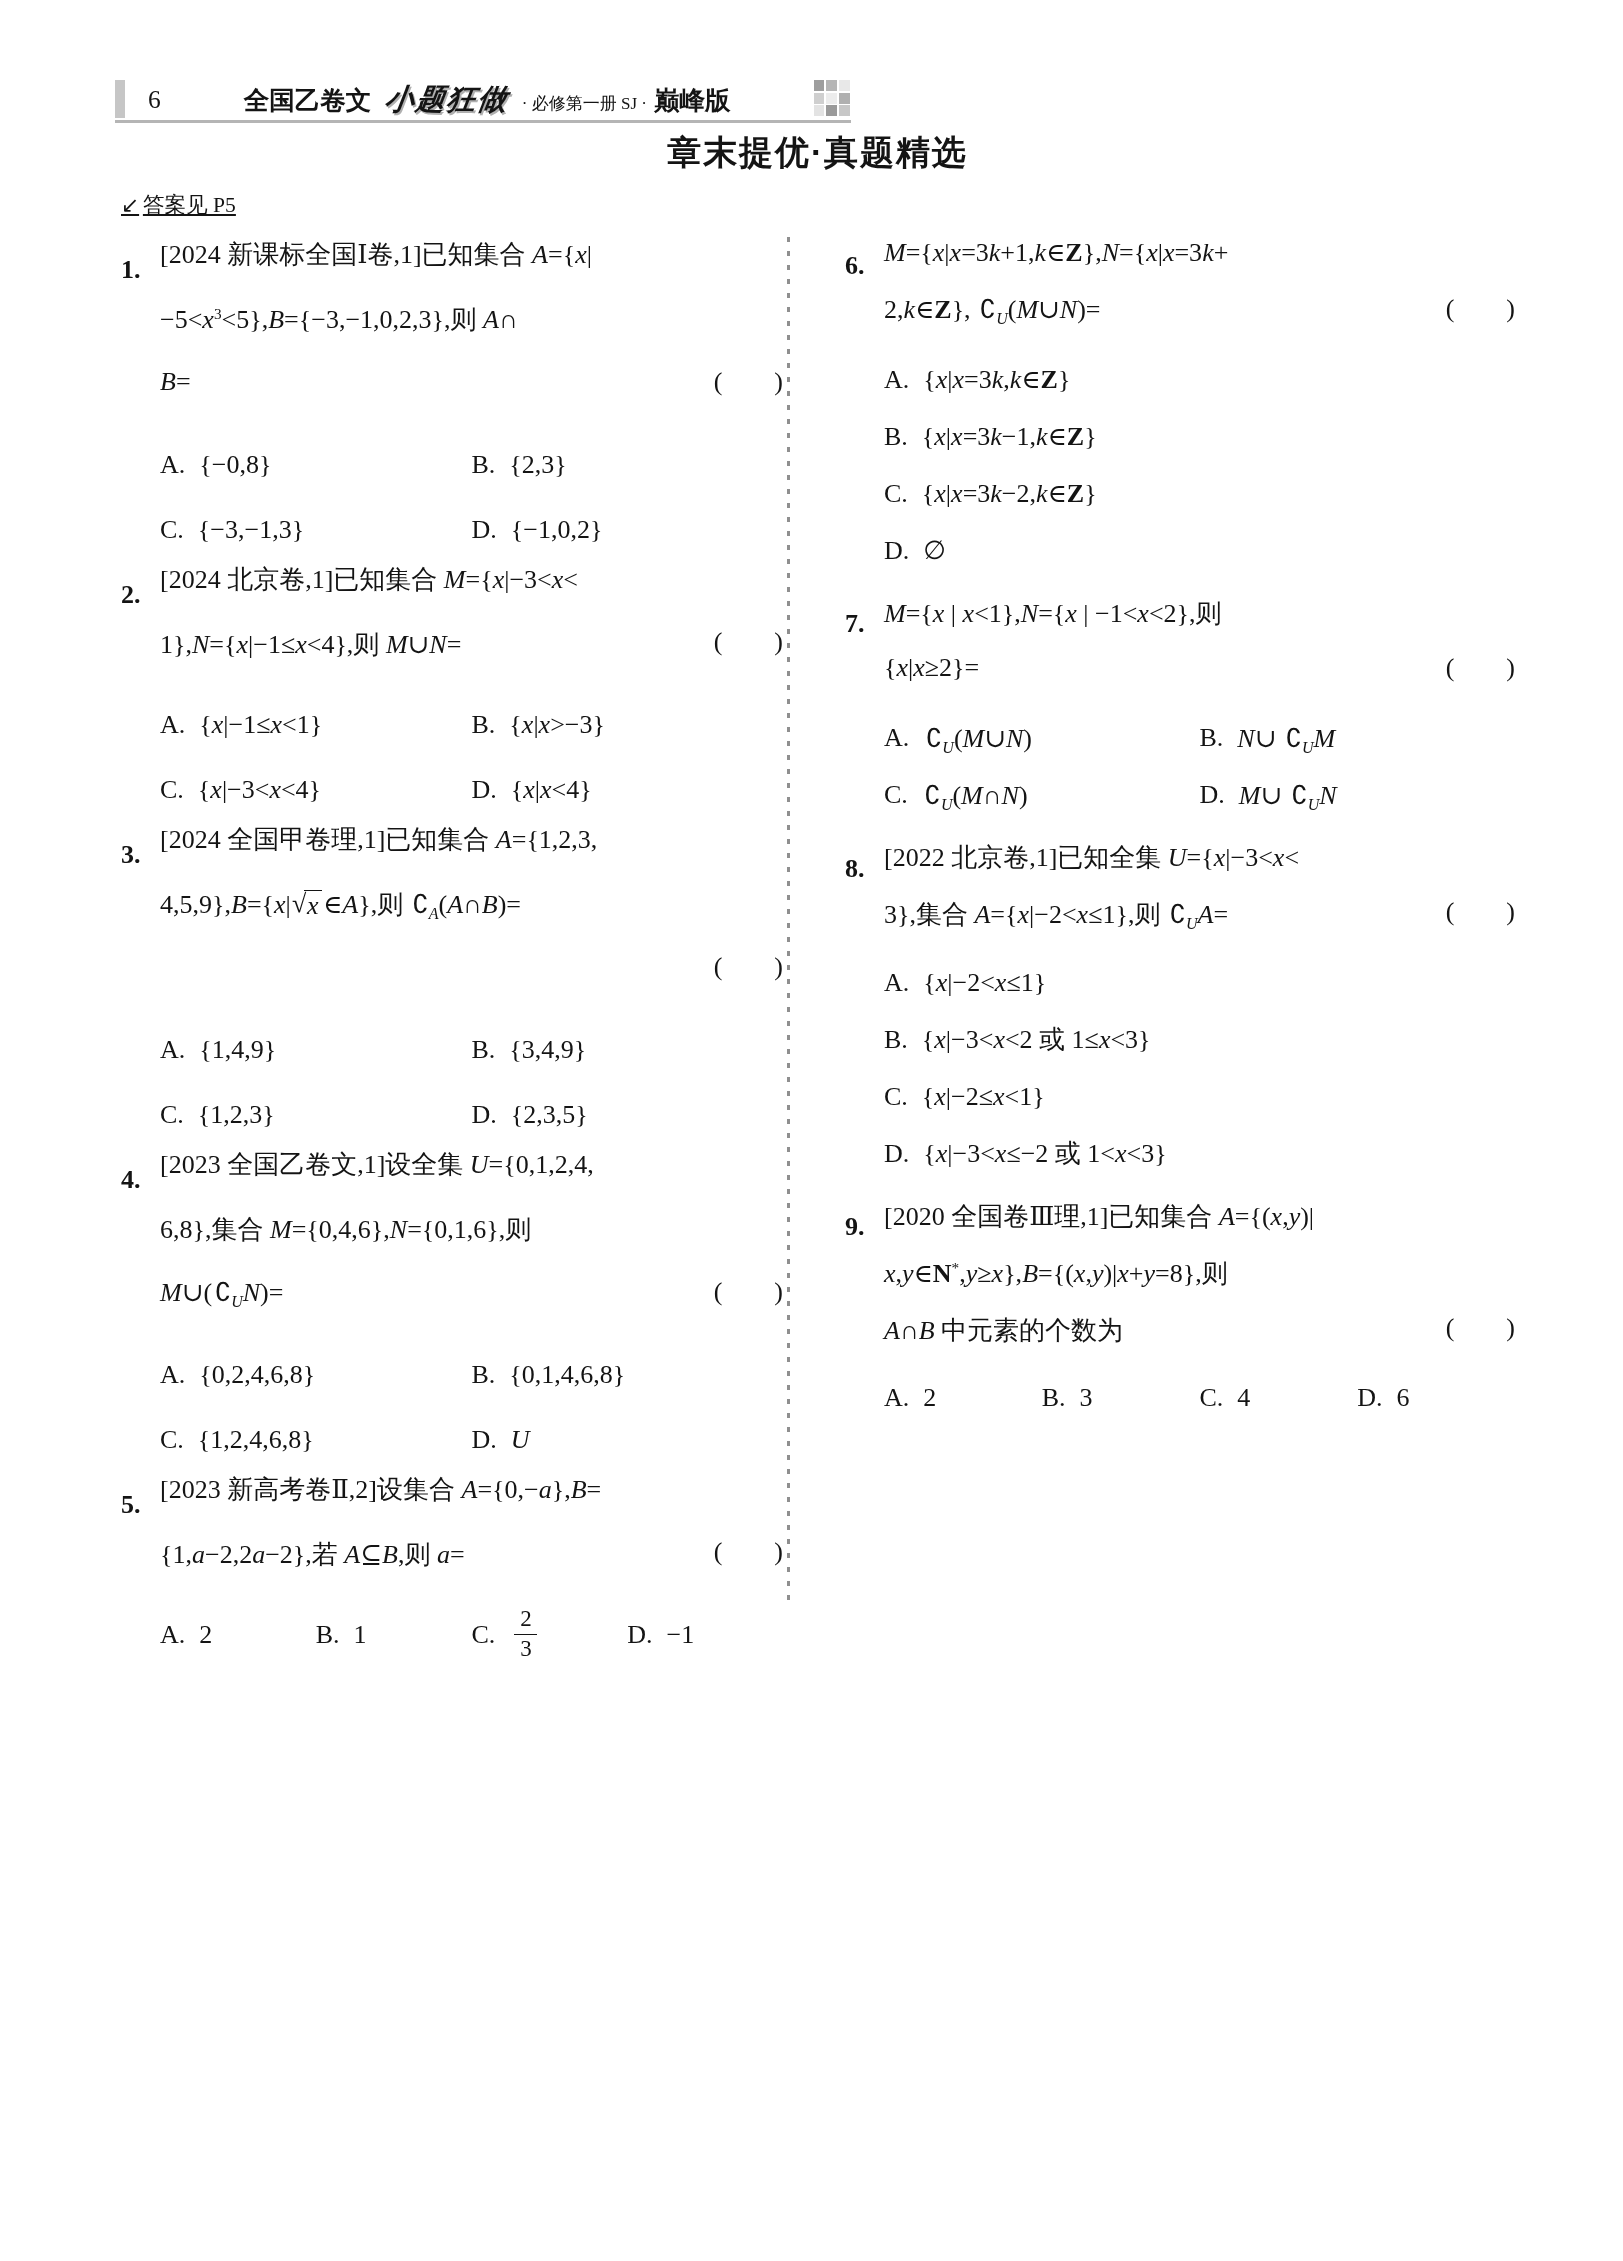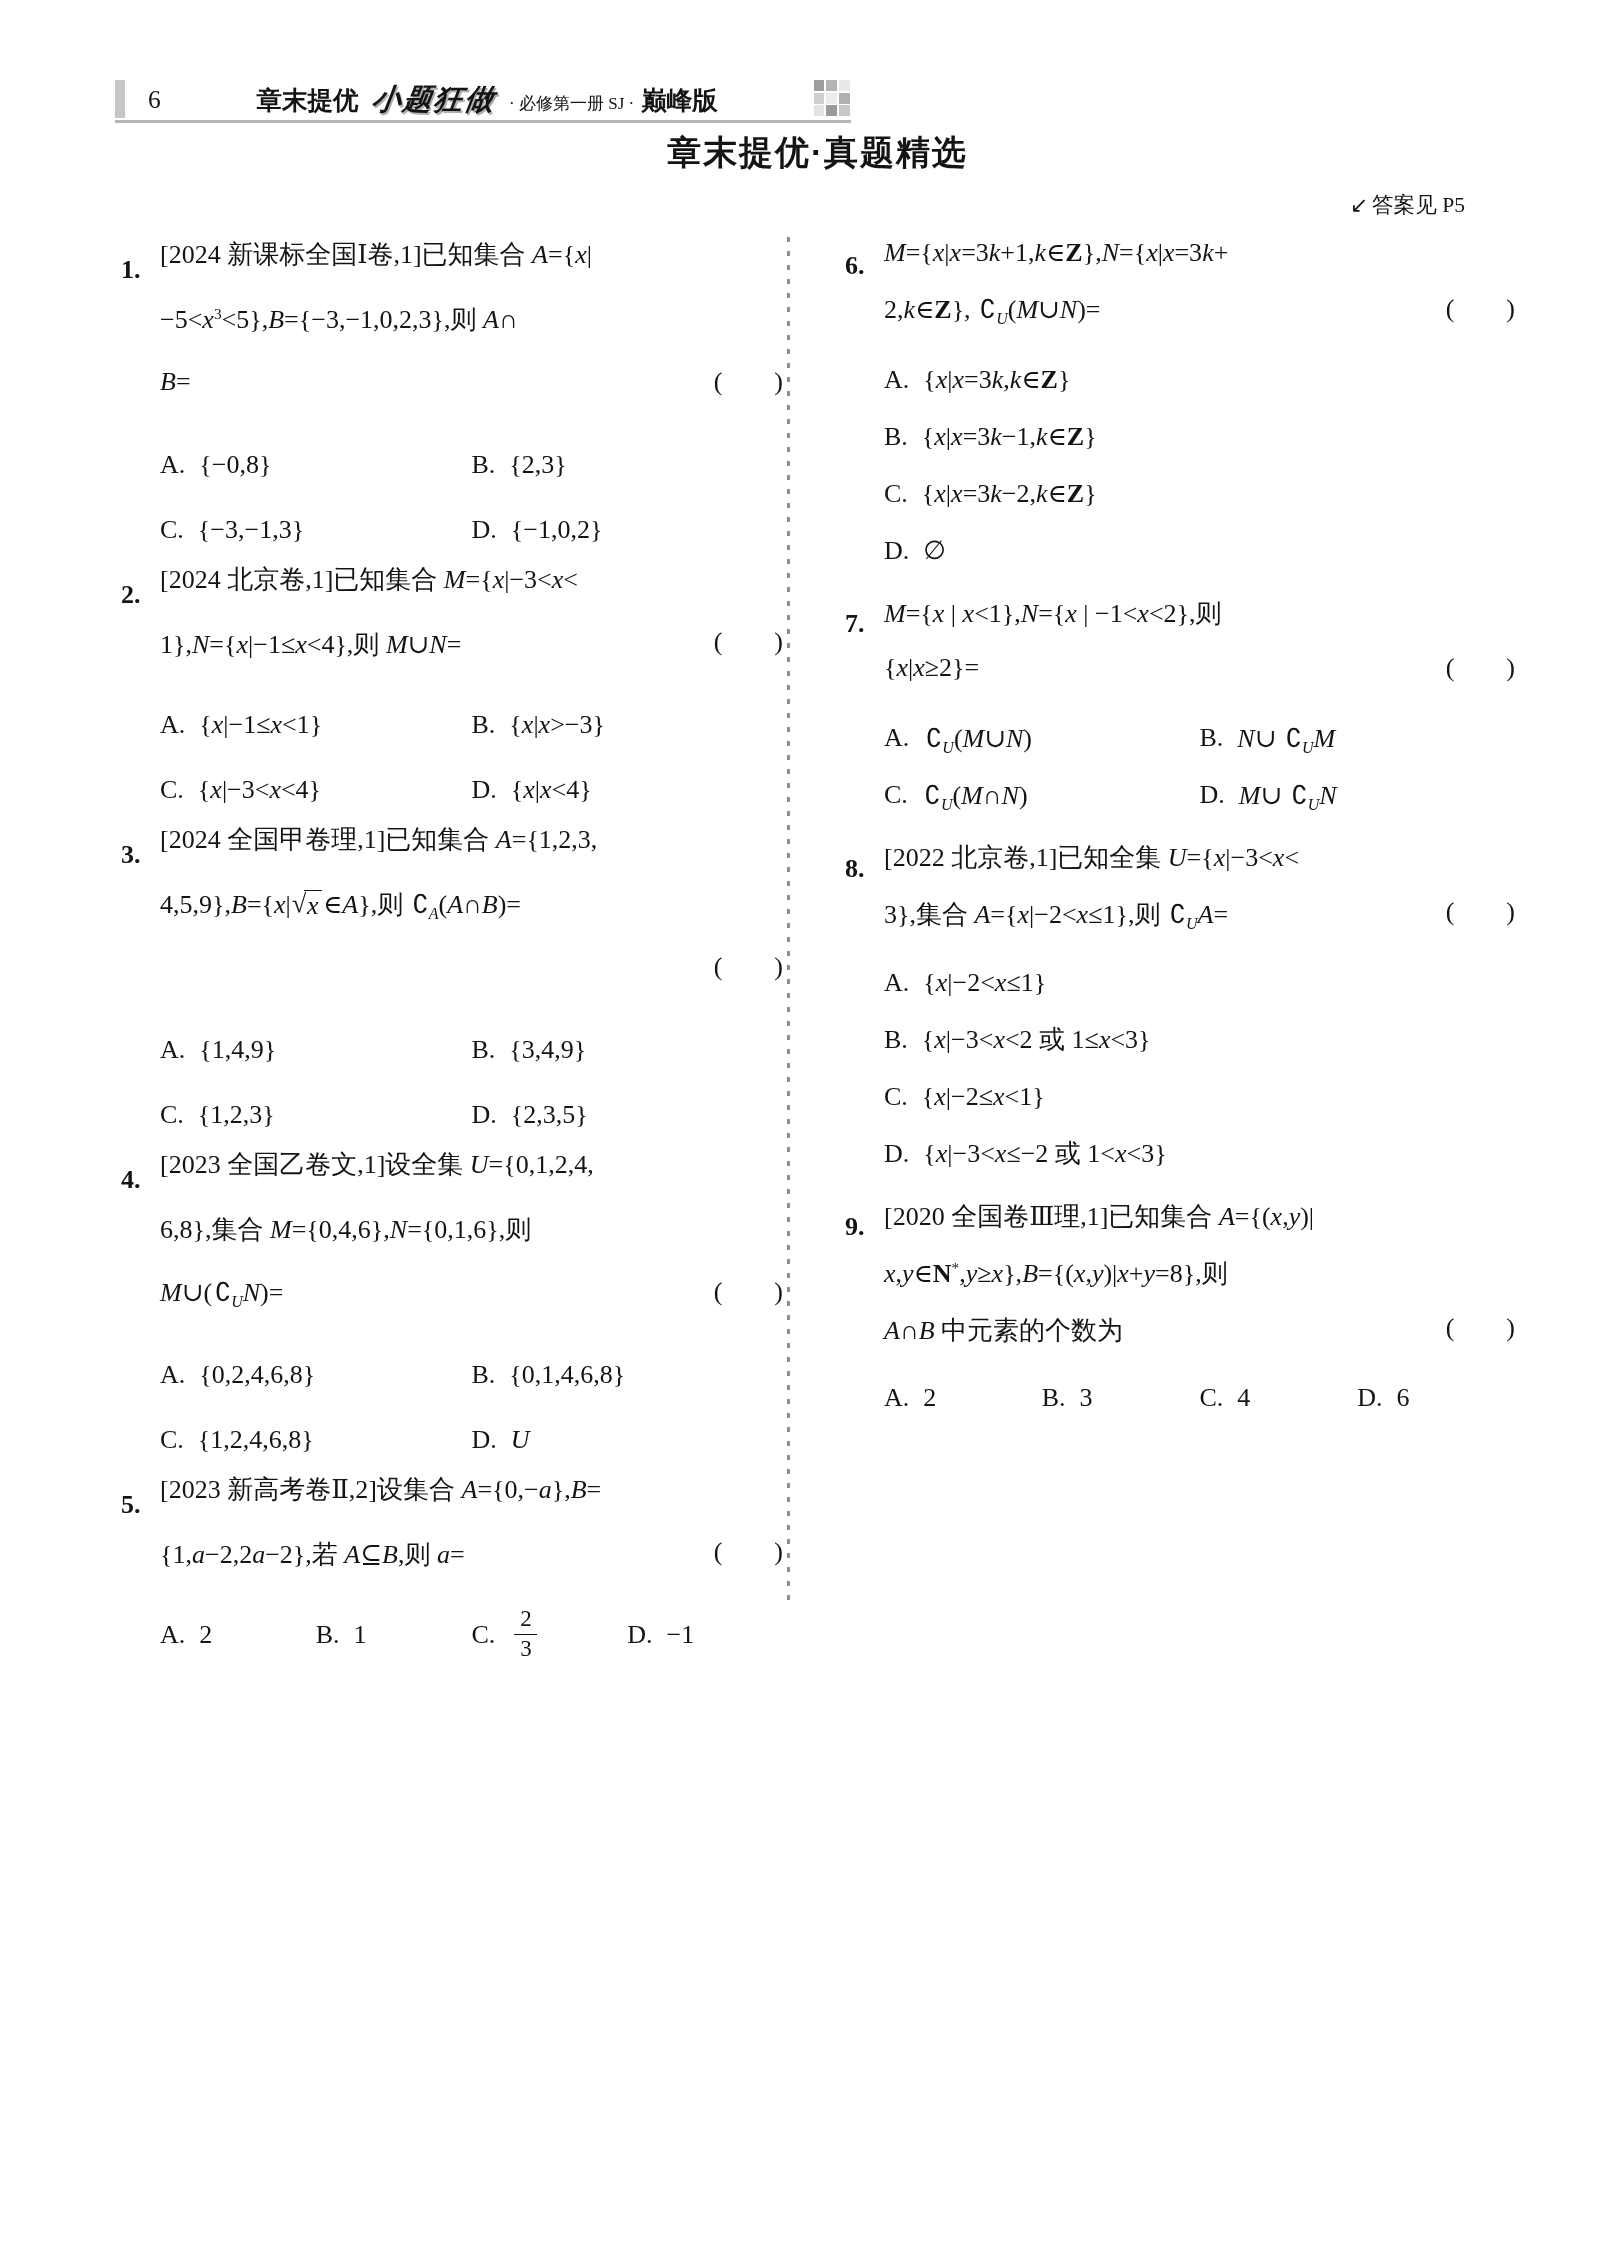--- a/index.html
+++ b/index.html
@@ -35,22 +35,22 @@
     display:grid;grid-template-columns:repeat(3,10.8px);grid-auto-rows:10.8px;gap:1.9px;
     align-self:flex-end;margin-bottom:3.8px;margin-right:1.3px;
   }
   
   .section-title{
     position:absolute;top:130px;left:121px;width:1393px;text-align:center;
     font-family:"Liberation Sans","DejaVu Sans",sans-serif;
     font-size:34px;font-weight:bold;letter-spacing:1.9px;
   }
   .answer-ref{
-    position:absolute;top:190px;left:121px;width:1344px;text-align:right;
-    font-size:21.6px;white-space:nowrap;
+    position:absolute;top:190px;left:121px;width:1344px;
+    font-size:21.6px;white-space:nowrap;text-decoration:underline;
   }
   .answer-ref .arrow{font-family:"DejaVu Sans","Liberation Sans",sans-serif;margin-right:3.8px;}
   
   .content{position:absolute;left:121px;top:237px;width:1394px;display:flex;align-items:flex-start;}
   .col{--lh:65px;}
   .col-left{width:662px;}
   .divider{
     width:3.2px;height:1371px;margin-left:3.8px;flex:none;
     background:repeating-linear-gradient(to bottom,#8f8f8f 0 5.1px,transparent 5.1px 14px);
   }
@@ -90,21 +90,21 @@
 </style>
 </head>
 <body>
 
 <div class="page">
 
   <div class="header">
     <span class="page-num-tab"></span>
     <span class="pageno">6</span>
     <div class="htitle">
-      <span class="h1">章末提优</span>
+      <span class="h1">全国乙卷文</span>
       <span class="logo">小题狂做</span>
       <span class="h2">· 必修第一册 SJ ·</span>
       <span class="h1">巅峰版</span>
     </div>
     <div class="checker">
         <span style="background: rgb(158, 158, 158);"></span>
         <span style="background: rgb(181, 181, 181);"></span>
         <span style="background: rgb(232, 232, 232);"></span>
         <span style="background: rgb(207, 207, 207);"></span>
         <span style="background: rgb(236, 236, 236);"></span>

